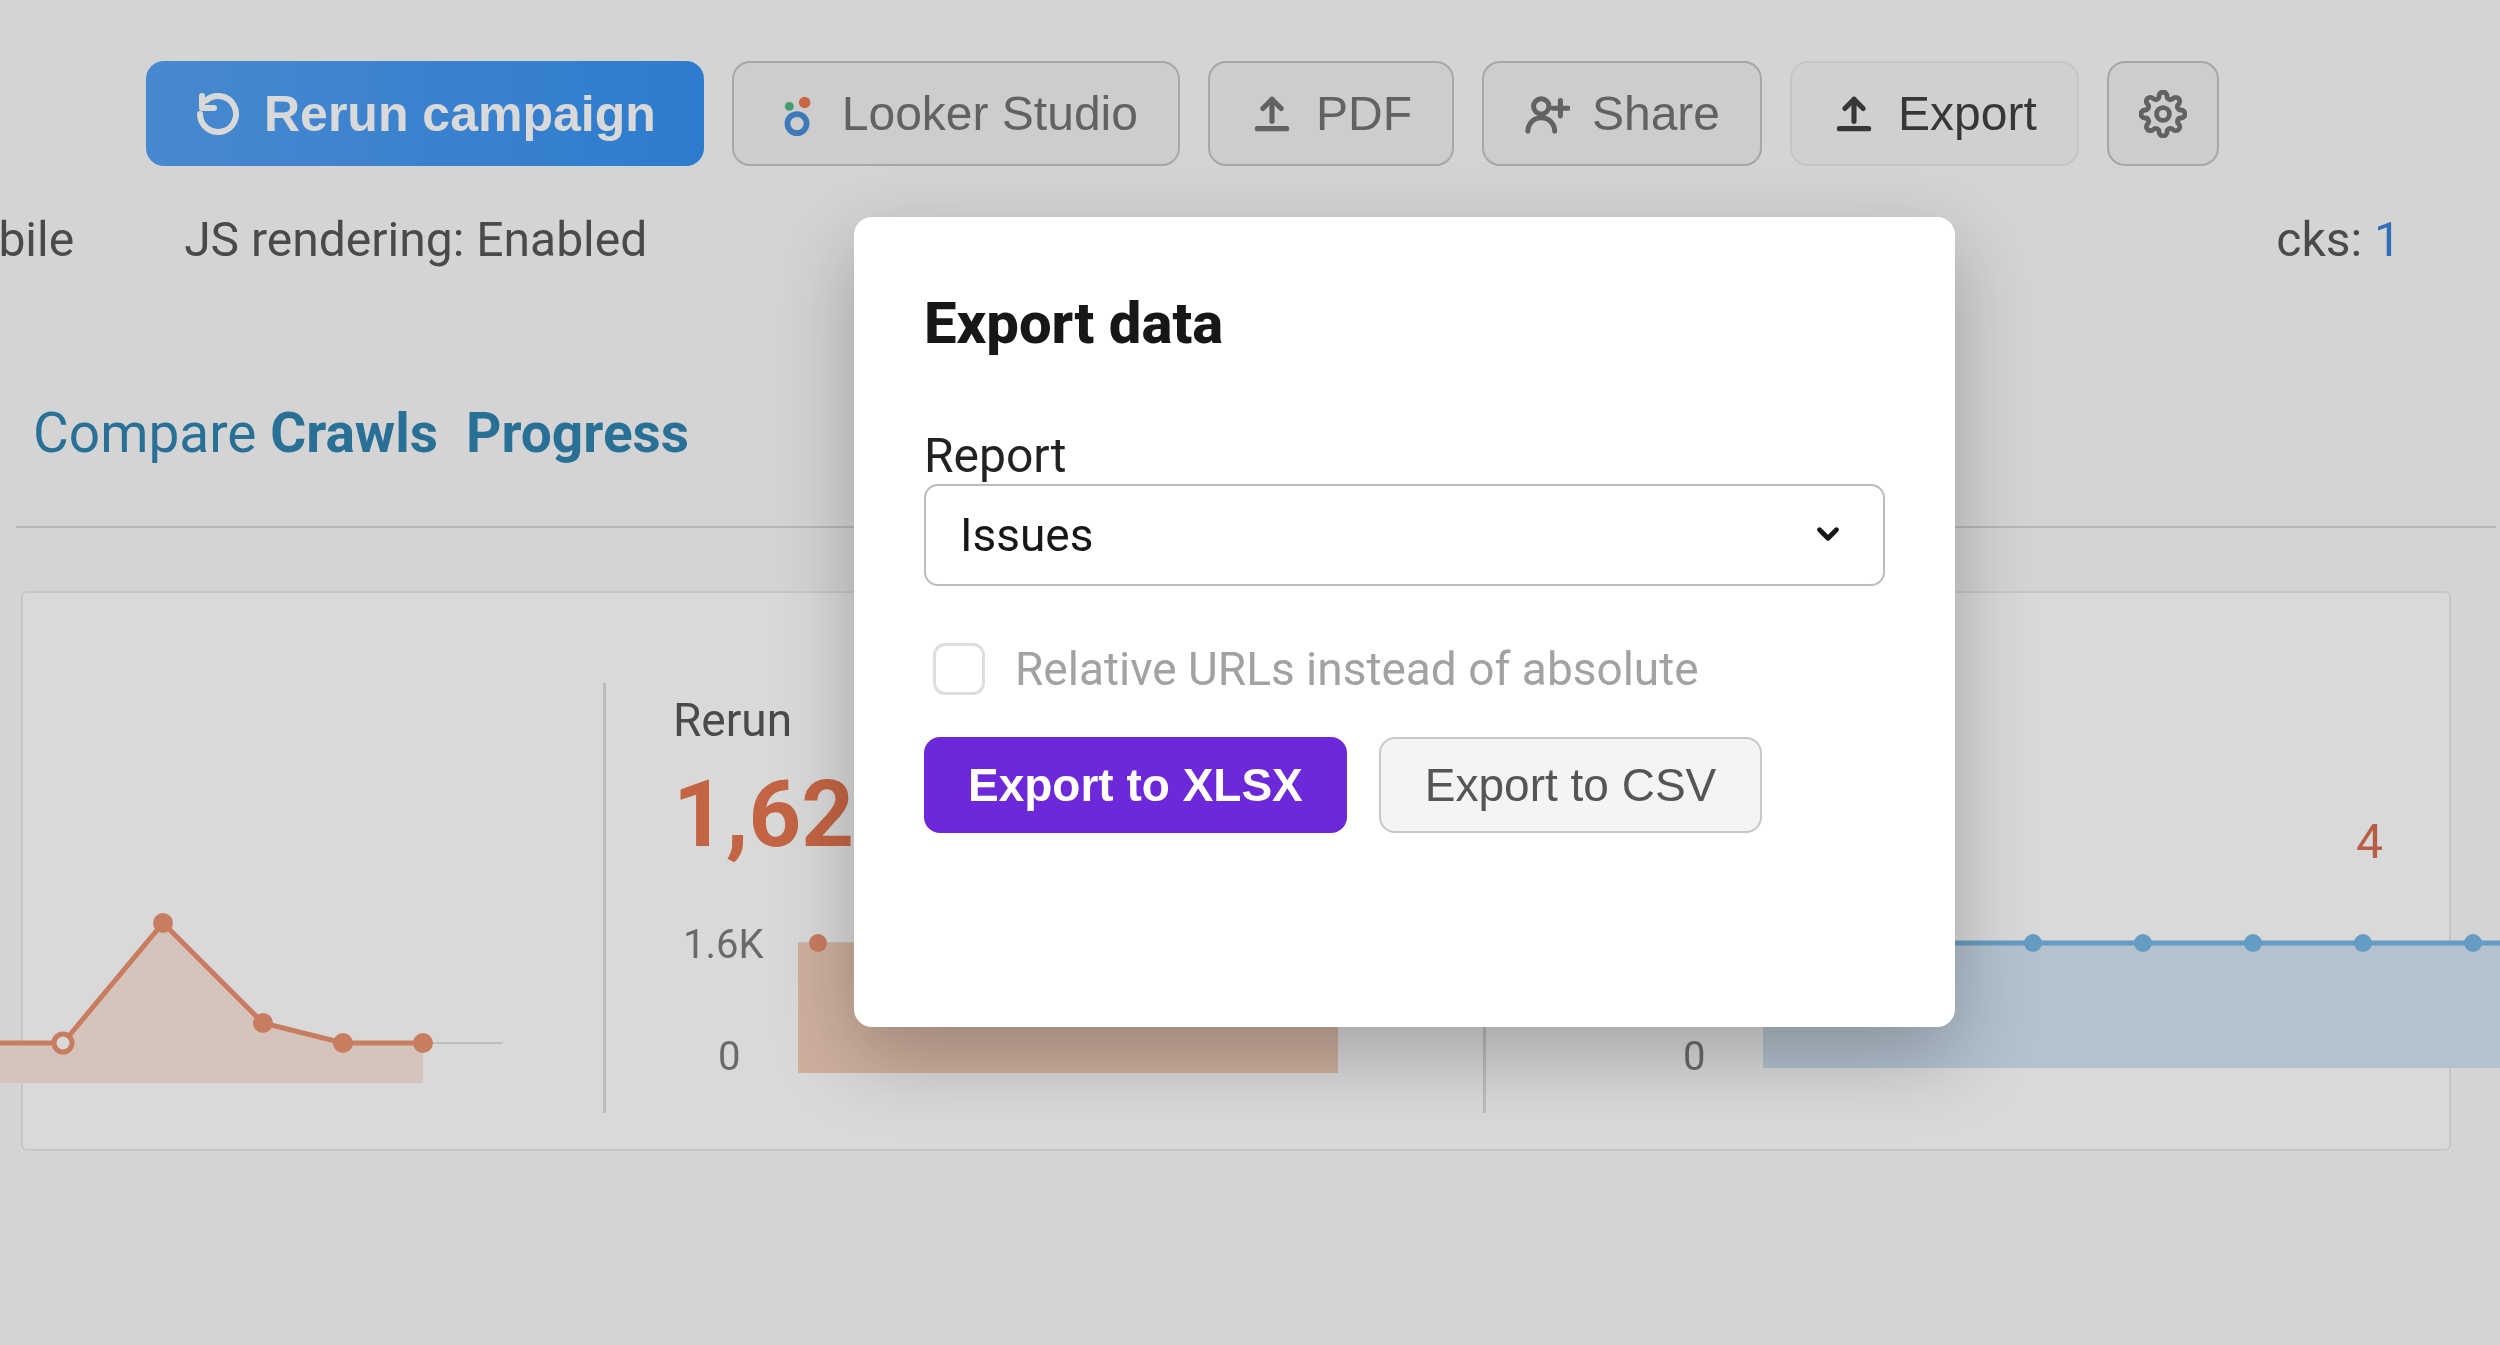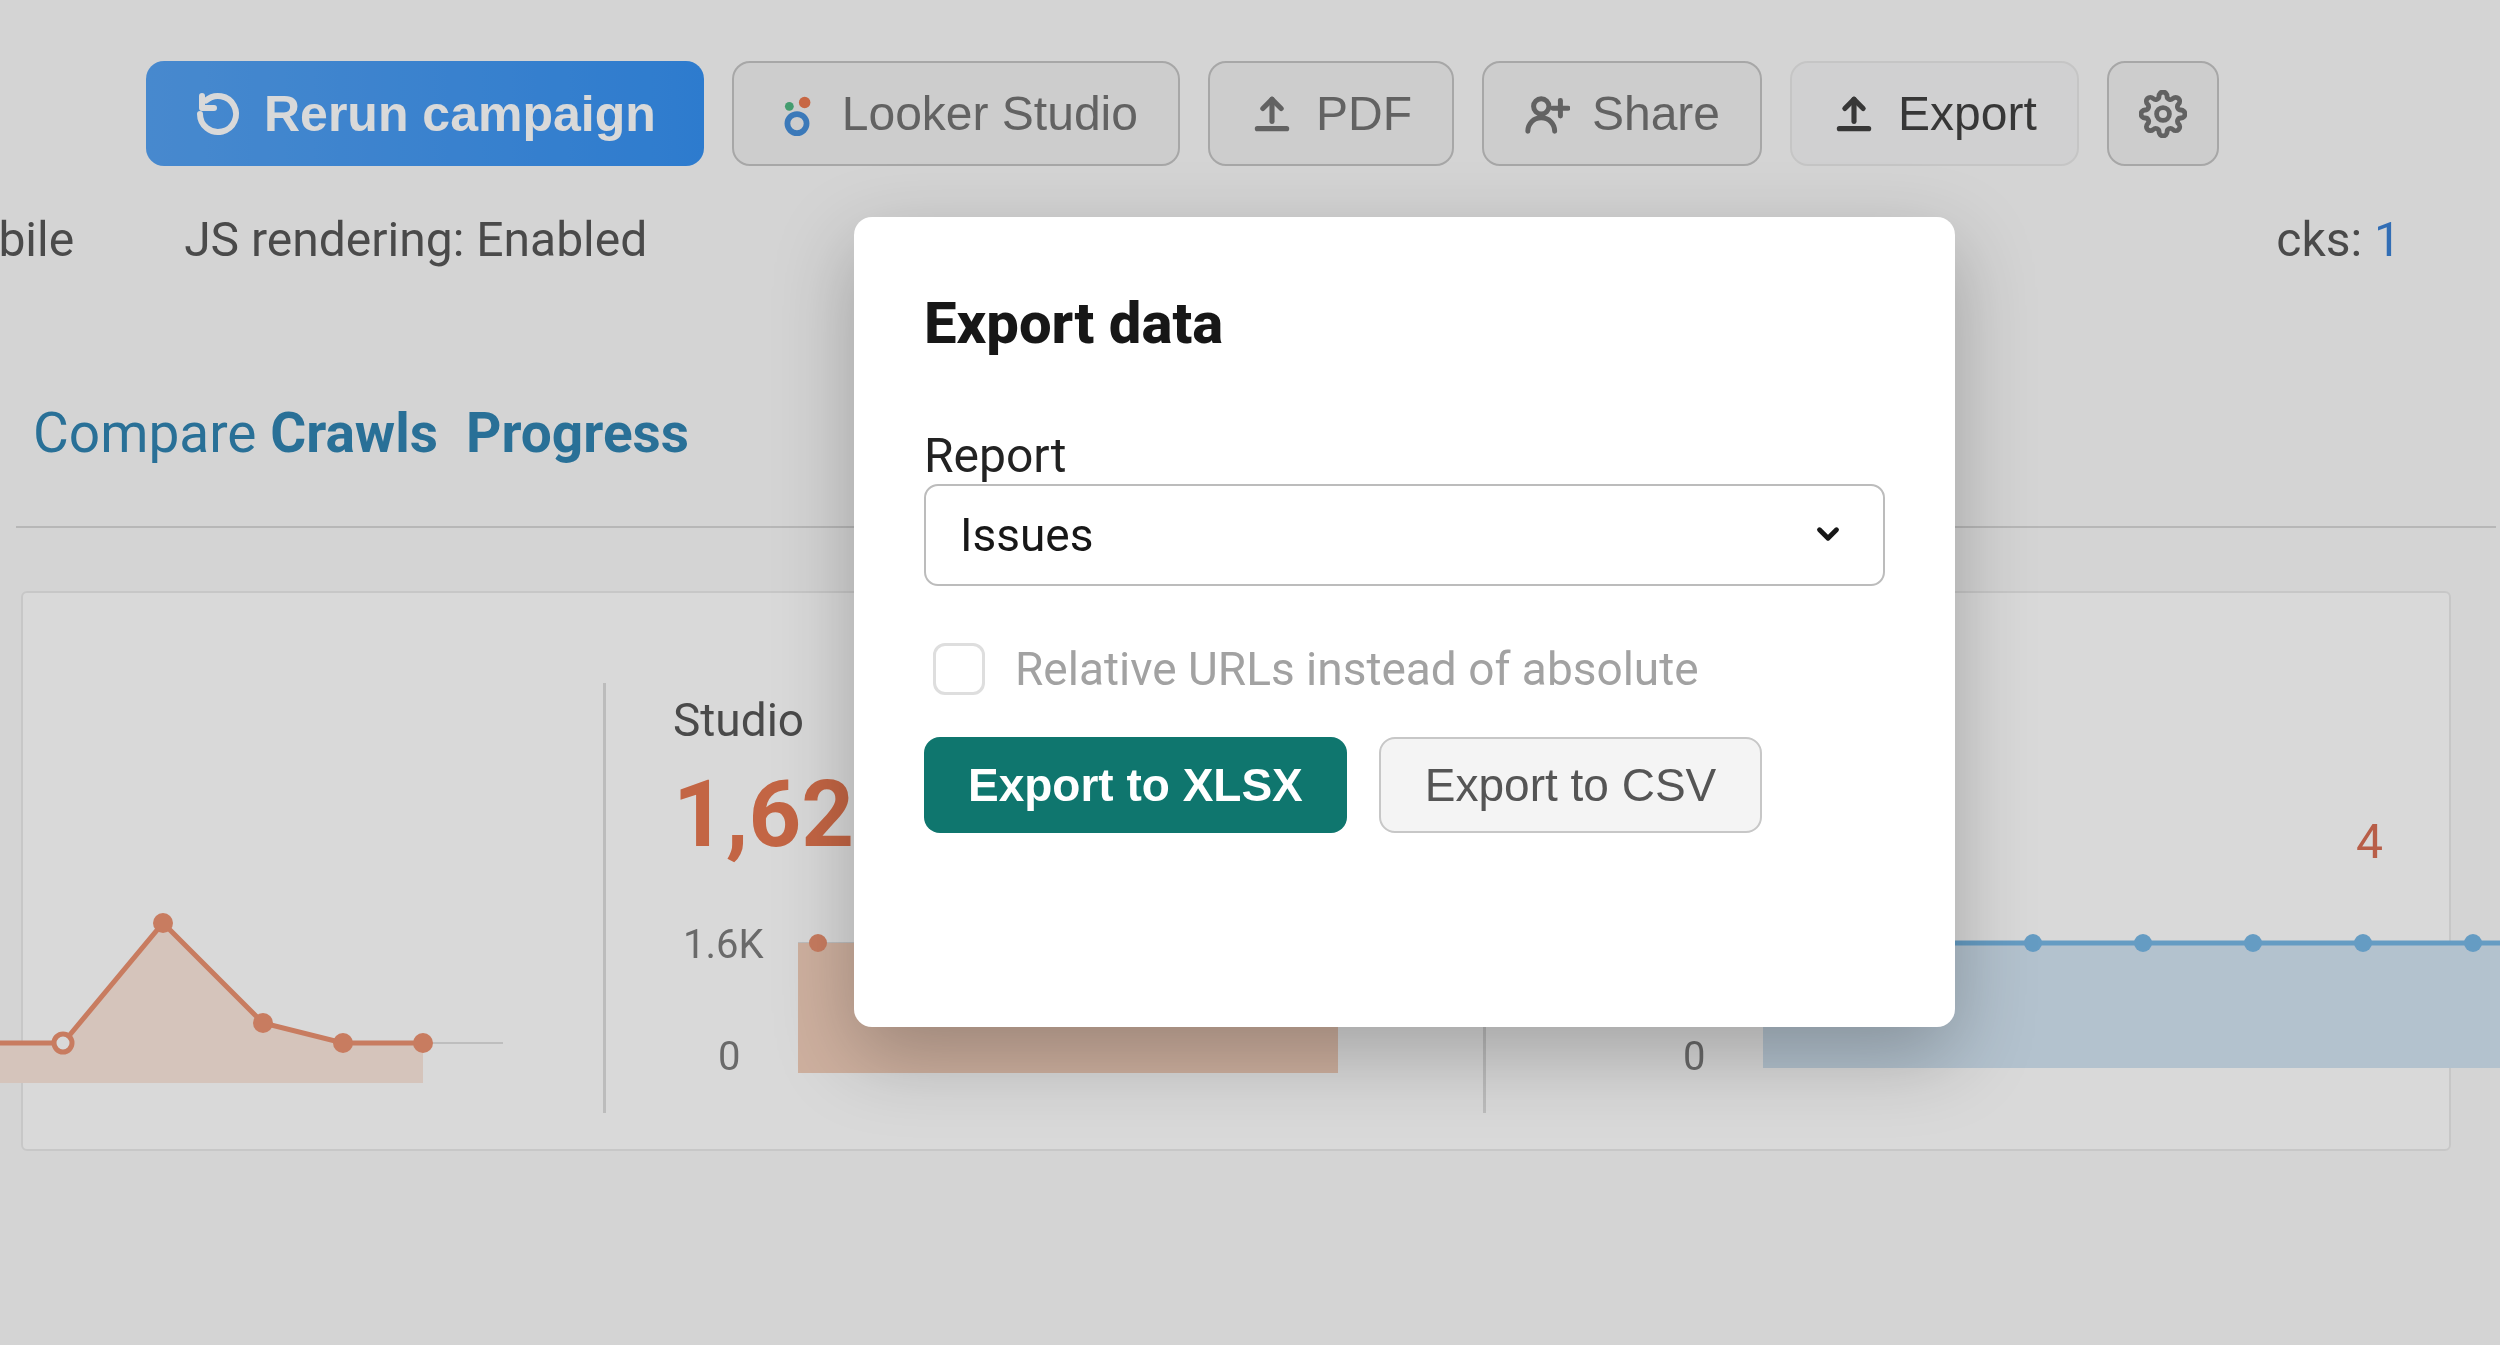--- a/index.html
+++ b/index.html
@@ -209,21 +209,21 @@
   .popover .pbtn {
     height: 96px;
     padding: 0 44px;
     border-radius: 16px;
     font-size: 46px;
     display: inline-flex;
     align-items: center;
     cursor: pointer;
   }
   .popover .pbtn-primary {
-    background: #0f766e;
+    background: #6d28d9;
     color: #fff;
     border: none;
     font-weight: 600;
     text-align: center;
   }
   .popover .pbtn-secondary {
     background: #f4f4f4;
     color: #555;
     border: 2px solid #c7c7c7;
   }
@@ -329,21 +329,21 @@
         <circle cx="20" cy="160" r="9" fill="#fff" stroke="#e77a52" stroke-width="5"></circle>
         <circle cx="120" cy="160" r="9" fill="#fff" stroke="#e77a52" stroke-width="5"></circle>
         <circle cx="220" cy="40" r="10" fill="#e77a52"></circle>
         <circle cx="320" cy="140" r="10" fill="#e77a52"></circle>
         <circle cx="400" cy="160" r="10" fill="#e77a52"></circle>
         <circle cx="480" cy="160" r="10" fill="#e77a52"></circle>
       </svg>
     </div>
 
     <div class="widget w2">
-      <div class="lbl">Studio</div>
+      <div class="lbl">Rerun</div>
       <div class="bignum">1,62</div>
       <div class="axis-label axis-top">1.6K</div>
       <div class="axis-label axis-zero">0</div>
       <svg class="chart-svg" viewBox="0 0 700 190">
         <line x1="0" y1="30" x2="700" y2="30" stroke="#d8d8d8" stroke-width="2"></line>
         <rect x="0" y="30" width="540" height="130" fill="#efc4ad"></rect>
         <circle cx="20" cy="30" r="9" fill="#e77a52"></circle>
       </svg>
     </div>
 

